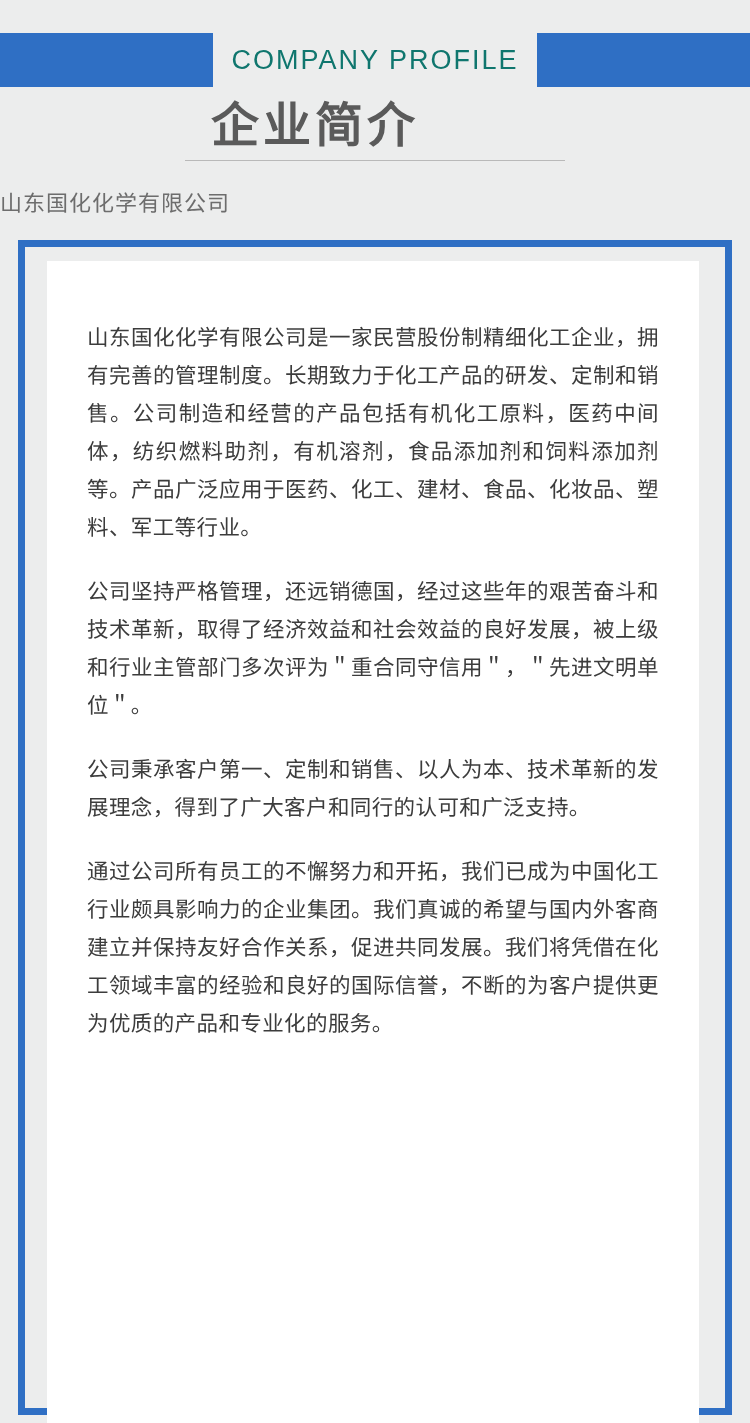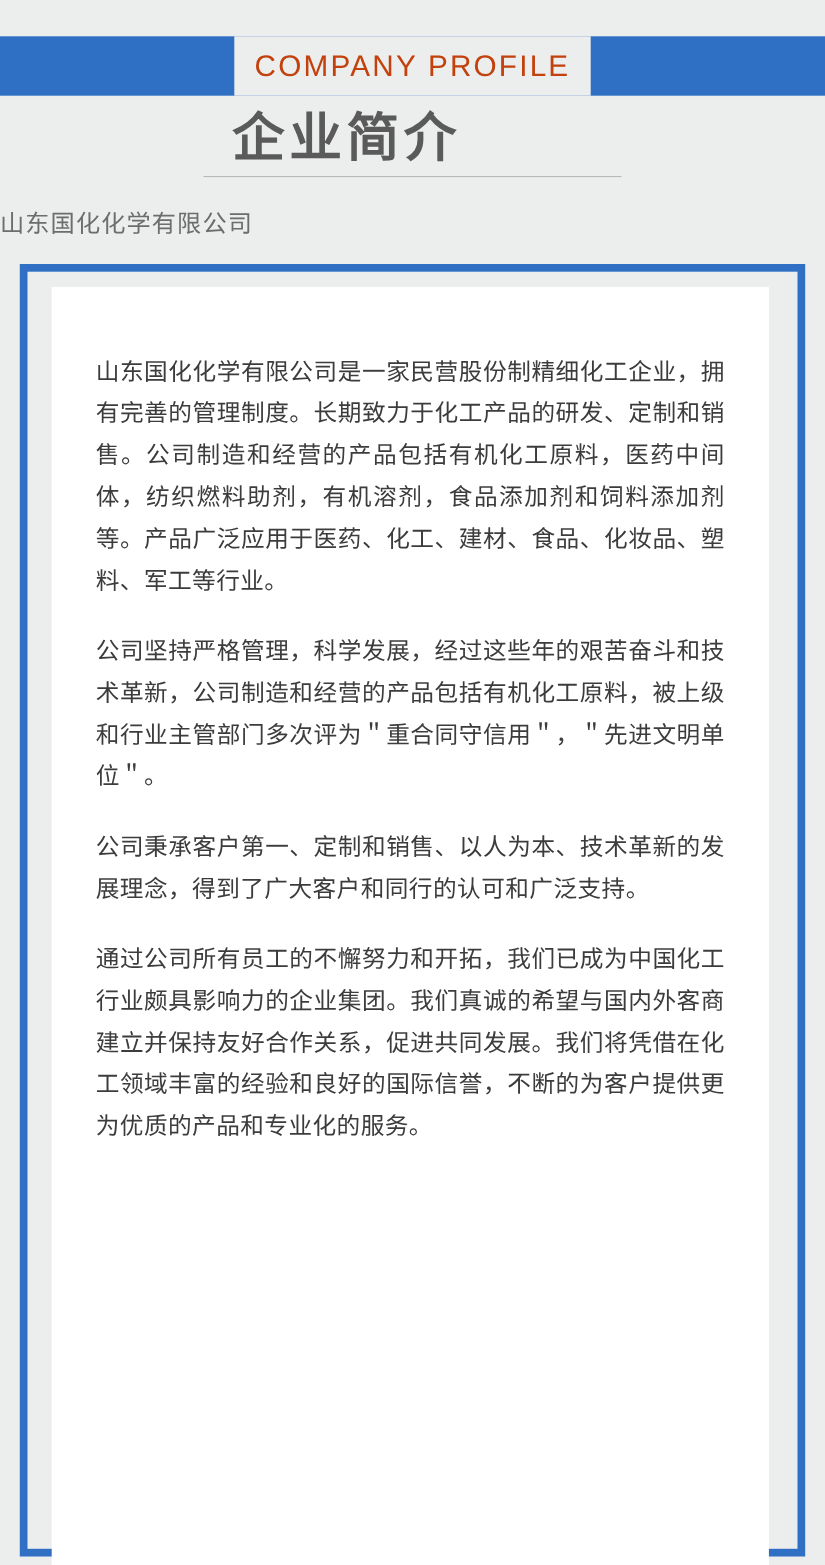--- a/index.html
+++ b/index.html
@@ -41,21 +41,21 @@
     text-align: center;
     font-size: 27px;
     letter-spacing: 2px;
     color: #ffffff;
     font-family: "Liberation Sans", "DejaVu Sans", sans-serif;
     z-index: 3;
   }
   .header-eyebrow-inner {
     display: inline-block;
     background: #eceded;
-    color: #c2410c;
+    color: #0f766e;
     padding: 0 18px;
   }
   .header-title {
     position: absolute;
     top: 86px;
     left: 0;
     width: 630px;
     text-align: center;
     font-size: 48px;
     font-weight: bold;
@@ -127,17 +127,17 @@
     <span class="header-eyebrow-inner">COMPANY PROFILE</span>
   </div>
   <div class="header-title">企业简介</div>
   <div class="header-rule"></div>
   <div class="header-subtitle">山东国化化学有限公司</div>
 </div>
 
 <div class="frame">
   <div class="frame-inner">
     <p class="para">山东国化化学有限公司是一家民营股份制精细化工企业，拥有完善的管理制度。长期致力于化工产品的研发、定制和销售。公司制造和经营的产品包括有机化工原料，医药中间体，纺织燃料助剂，有机溶剂，食品添加剂和饲料添加剂等。产品广泛应用于医药、化工、建材、食品、化妆品、塑料、军工等行业。</p>
-    <p class="para">公司坚持严格管理，科学发展，经过这些年的艰苦奋斗和技术革新，公司制造和经营的产品包括有机化工原料，被上级和行业主管部门多次评为＂重合同守信用＂，＂先进文明单位＂。</p>
+    <p class="para">公司坚持严格管理，还远销德国，经过这些年的艰苦奋斗和技术革新，取得了经济效益和社会效益的良好发展，被上级和行业主管部门多次评为＂重合同守信用＂，＂先进文明单位＂。</p>
     <p class="para">公司秉承客户第一、定制和销售、以人为本、技术革新的发展理念，得到了广大客户和同行的认可和广泛支持。</p>
     <p class="para">通过公司所有员工的不懈努力和开拓，我们已成为中国化工行业颇具影响力的企业集团。我们真诚的希望与国内外客商建立并保持友好合作关系，促进共同发展。我们将凭借在化工领域丰富的经验和良好的国际信誉，不断的为客户提供更为优质的产品和专业化的服务。</p>
   </div>
 </div>
 
 </body></html>

